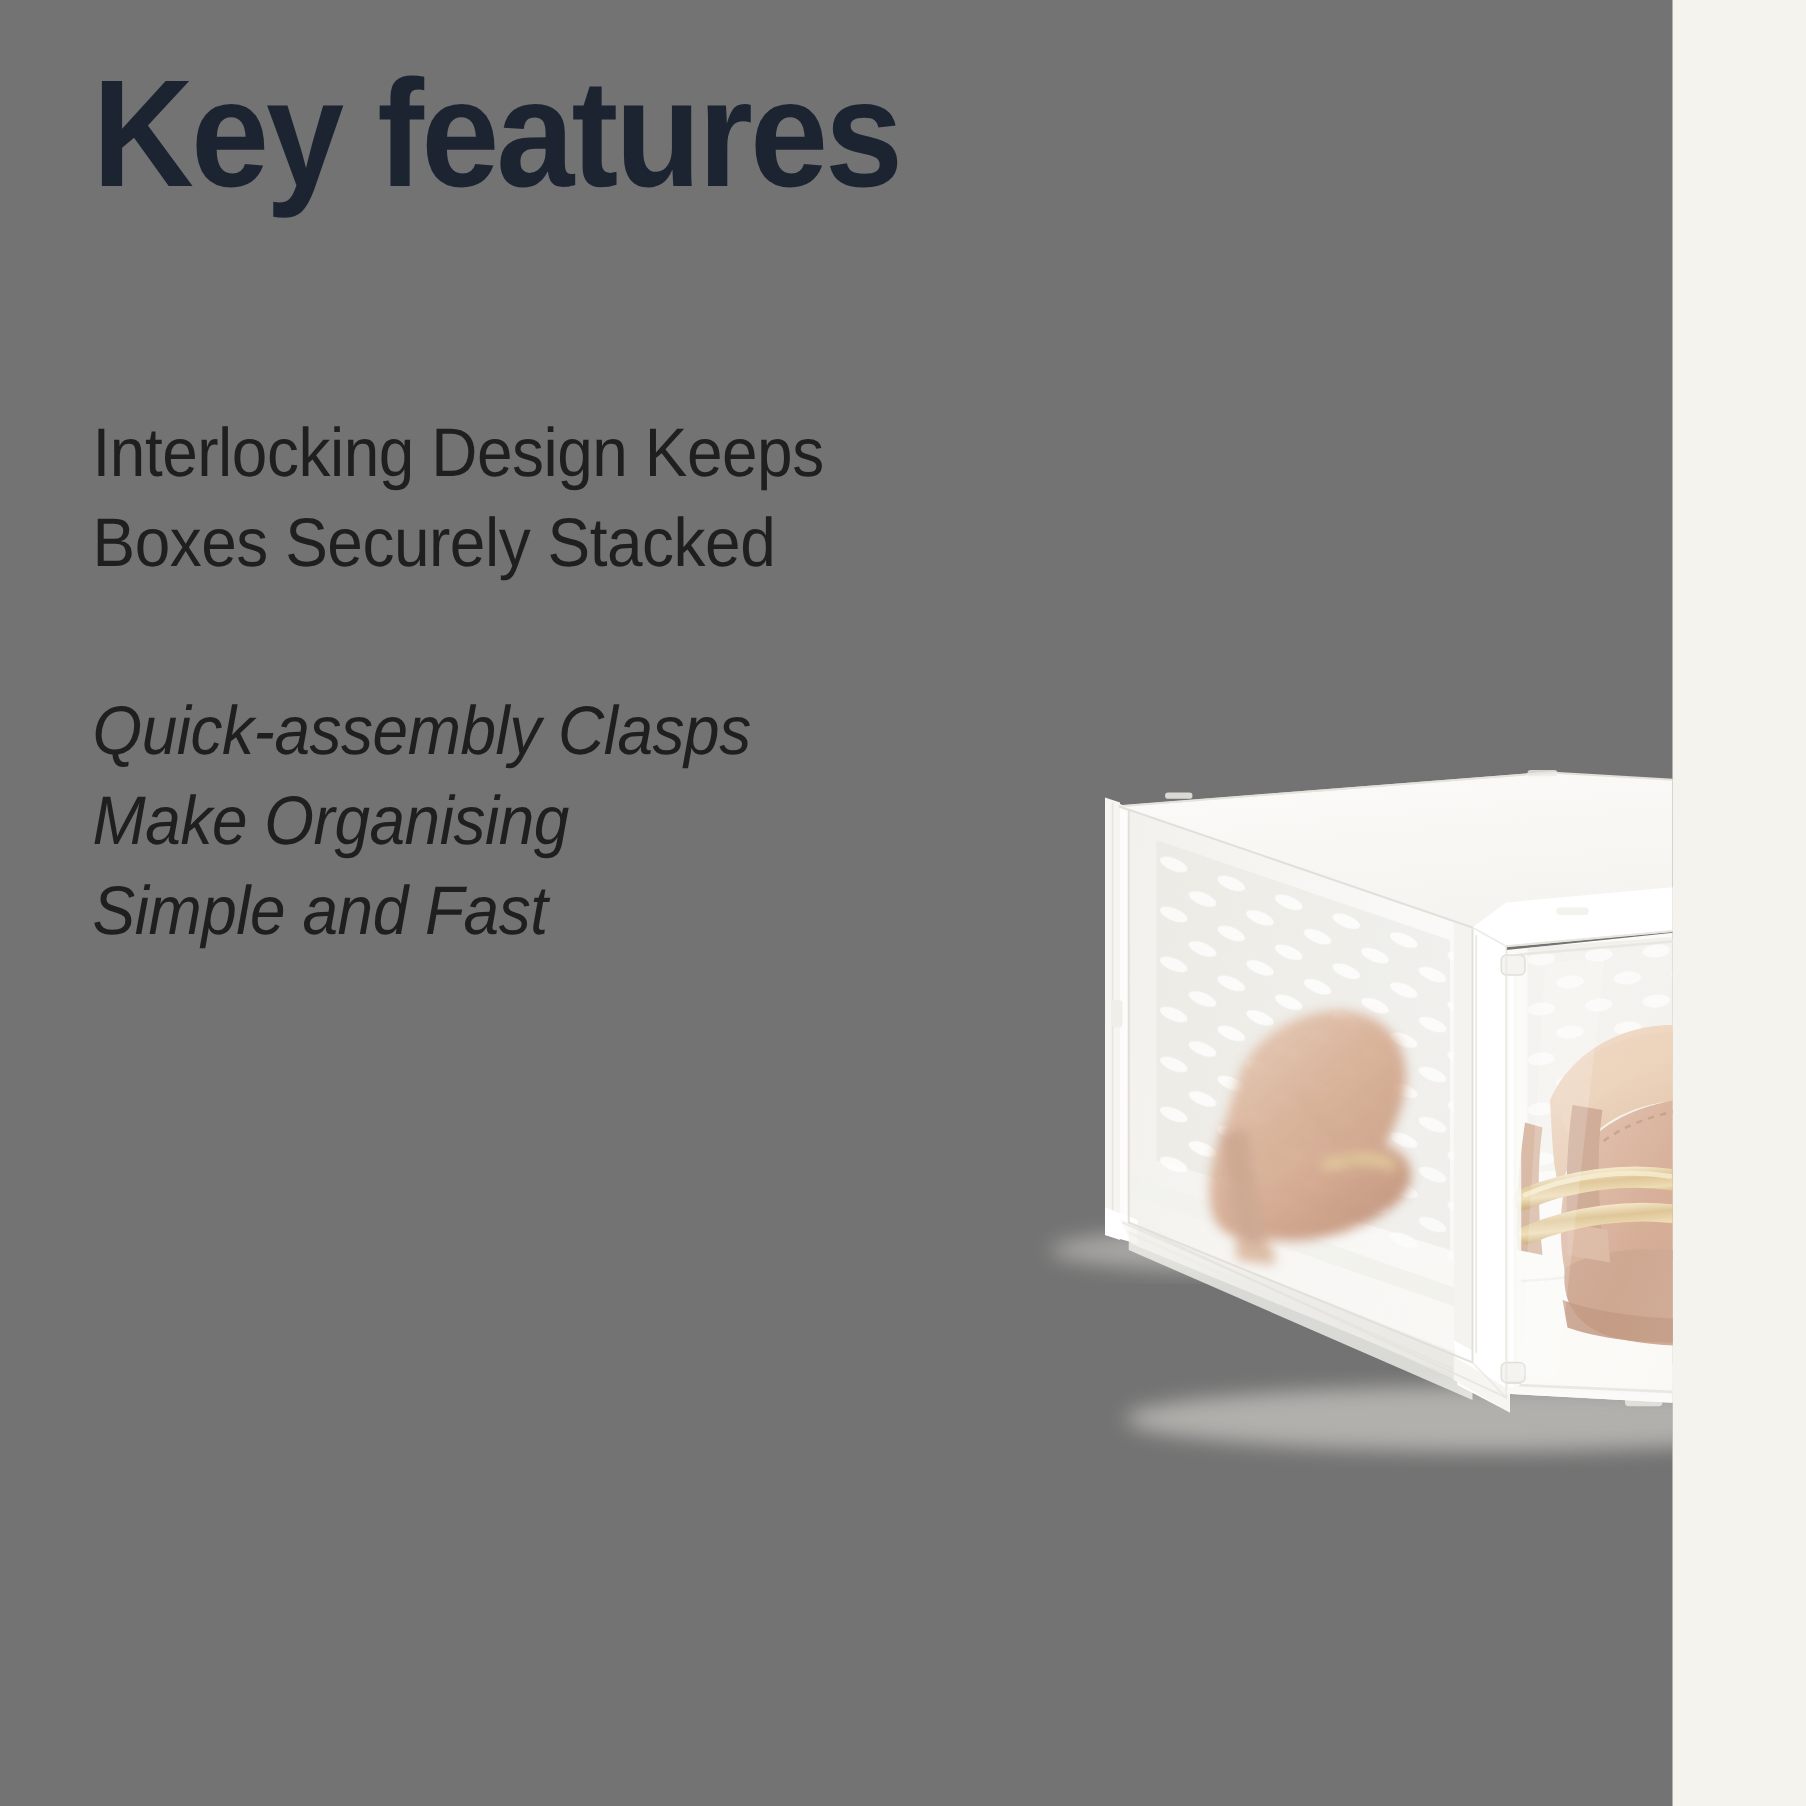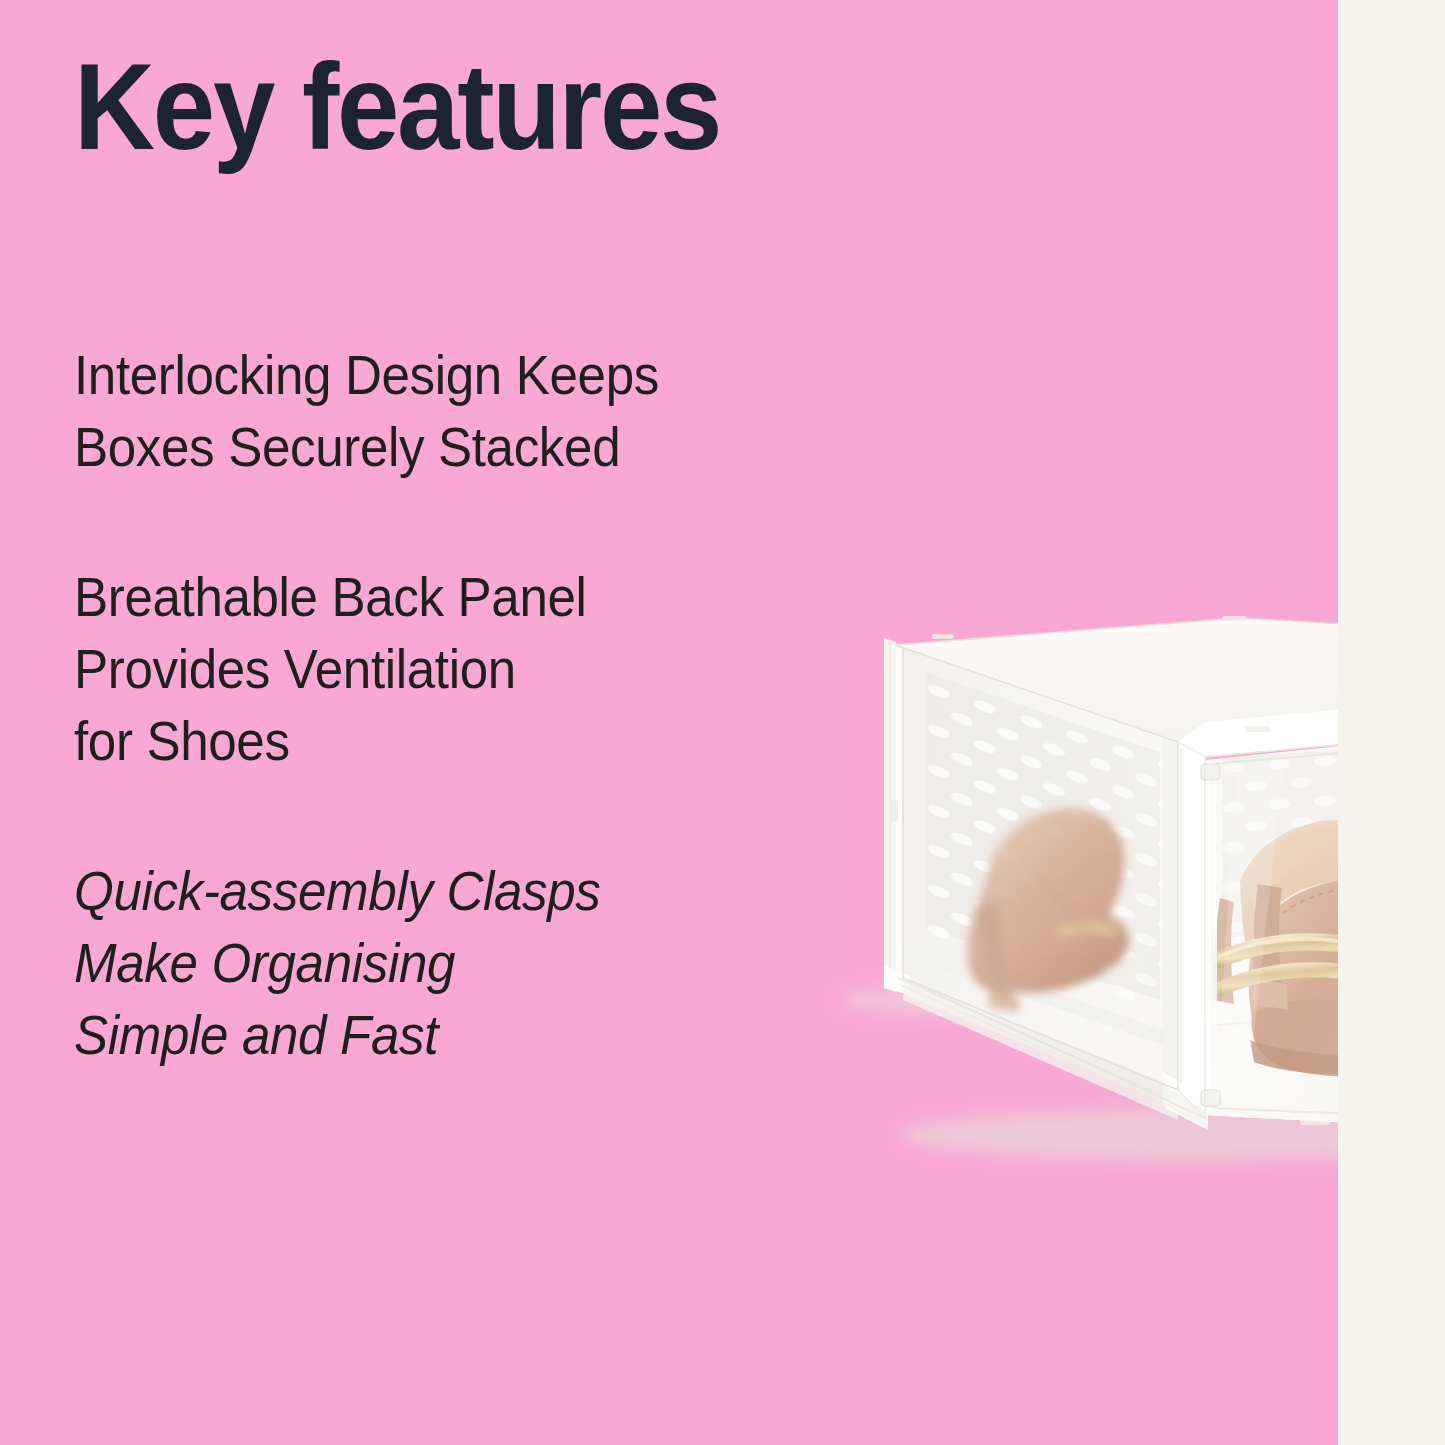--- a/index.html
+++ b/index.html
@@ -9,21 +9,21 @@
     font-family:"Liberation Sans", sans-serif;
     overflow:hidden;
     position:relative;
   }
 
   .canvas {
     position:absolute;
     inset:0;
     width:1338px;
     height:1445px;
-    background:#f9a8d4;
+    background:#737373;
     overflow:hidden;
   }
 
   
   .text-col {
     position:absolute;
     left:74px;
     top:0;
     width:780px;
     height:1445px;
@@ -46,21 +46,20 @@
 
   .features {
     position:absolute;
     left:0;
     top:326px;
     width:760px;
   }
 
   .feature {
     margin-bottom:78px;
-    margin-top:13px;
   }
   .feature:last-child { margin-bottom:0;font-style:italic; }
 
   .feature-line {
     font-size:55px;
     line-height:72px;
     font-weight:400;
     color:#1F1F20;
     letter-spacing:-0.4px;
     transform:scaleX(0.93);
@@ -320,25 +319,20 @@
 
     <h1 class="page-title">Key features</h1>
 
     <div class="features">
 
       <div class="feature">
         <div class="feature-line">Interlocking Design Keeps</div>
         <div class="feature-line">Boxes Securely Stacked</div>
       </div>
 
-      <div class="feature">
-        <div class="feature-line">Breathable Back Panel</div>
-        <div class="feature-line">Provides Ventilation</div>
-        <div class="feature-line">for Shoes</div>
-      </div>
 
       <div class="feature">
         <div class="feature-line">Quick-assembly Clasps</div>
         <div class="feature-line">Make Organising</div>
         <div class="feature-line">Simple and Fast</div>
       </div>
 
     </div>
   </div>
 

